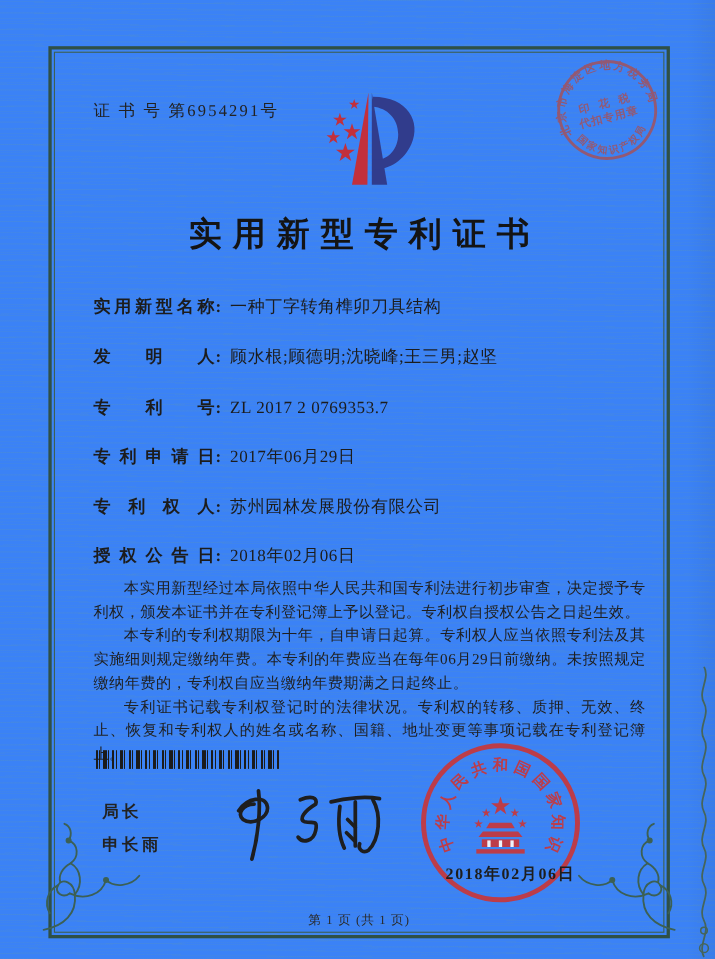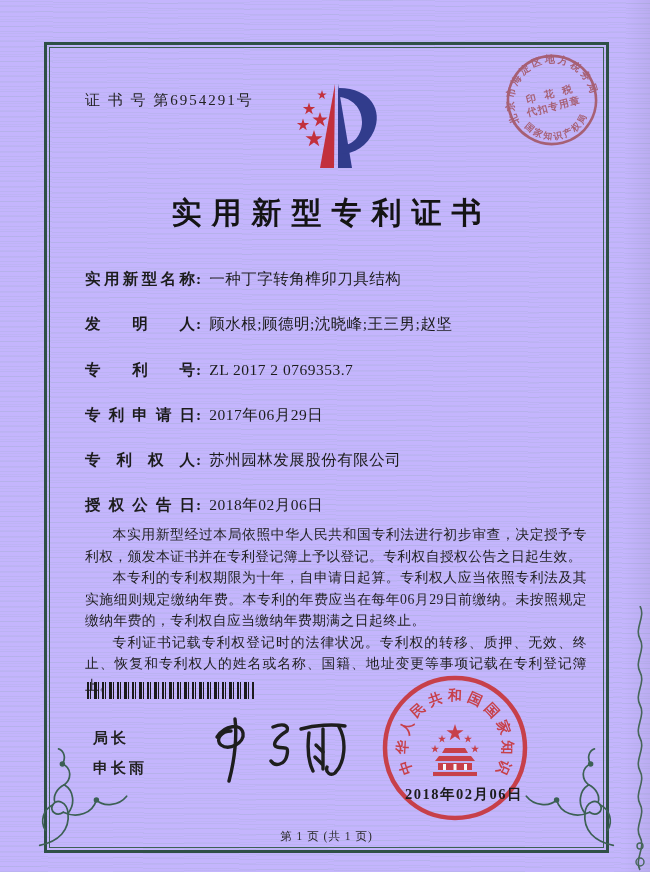--- a/index.html
+++ b/index.html
@@ -1,17 +1,17 @@
 <!DOCTYPE html>
 <html><head>
 <meta charset="utf-8">
 <style>
   html,body{margin:0;padding:0;}
   body{font-family:"Liberation Serif","DejaVu Serif",serif;background:#e8e8e8;}
-  #screen{position:relative;width:650px;height:872px;background:#c4b5fd;overflow:hidden;margin:0 auto;}
+  #screen{position:relative;width:650px;height:872px;background:#3b82f6;overflow:hidden;margin:0 auto;}
   
   #screen::before{content:"";position:absolute;inset:0;pointer-events:none;
     background:
       repeating-linear-gradient(0.6deg, rgba(110,160,140,0.10) 0 1px, transparent 1px 5px),
       repeating-linear-gradient(-0.8deg, rgba(110,160,140,0.07) 0 1px, transparent 1px 7px);
   }
   
   #screen::after{content:"";position:absolute;inset:0;pointer-events:none;
     background:linear-gradient(90deg, transparent 96%, rgba(0,0,0,0.05) 100%);}
 

